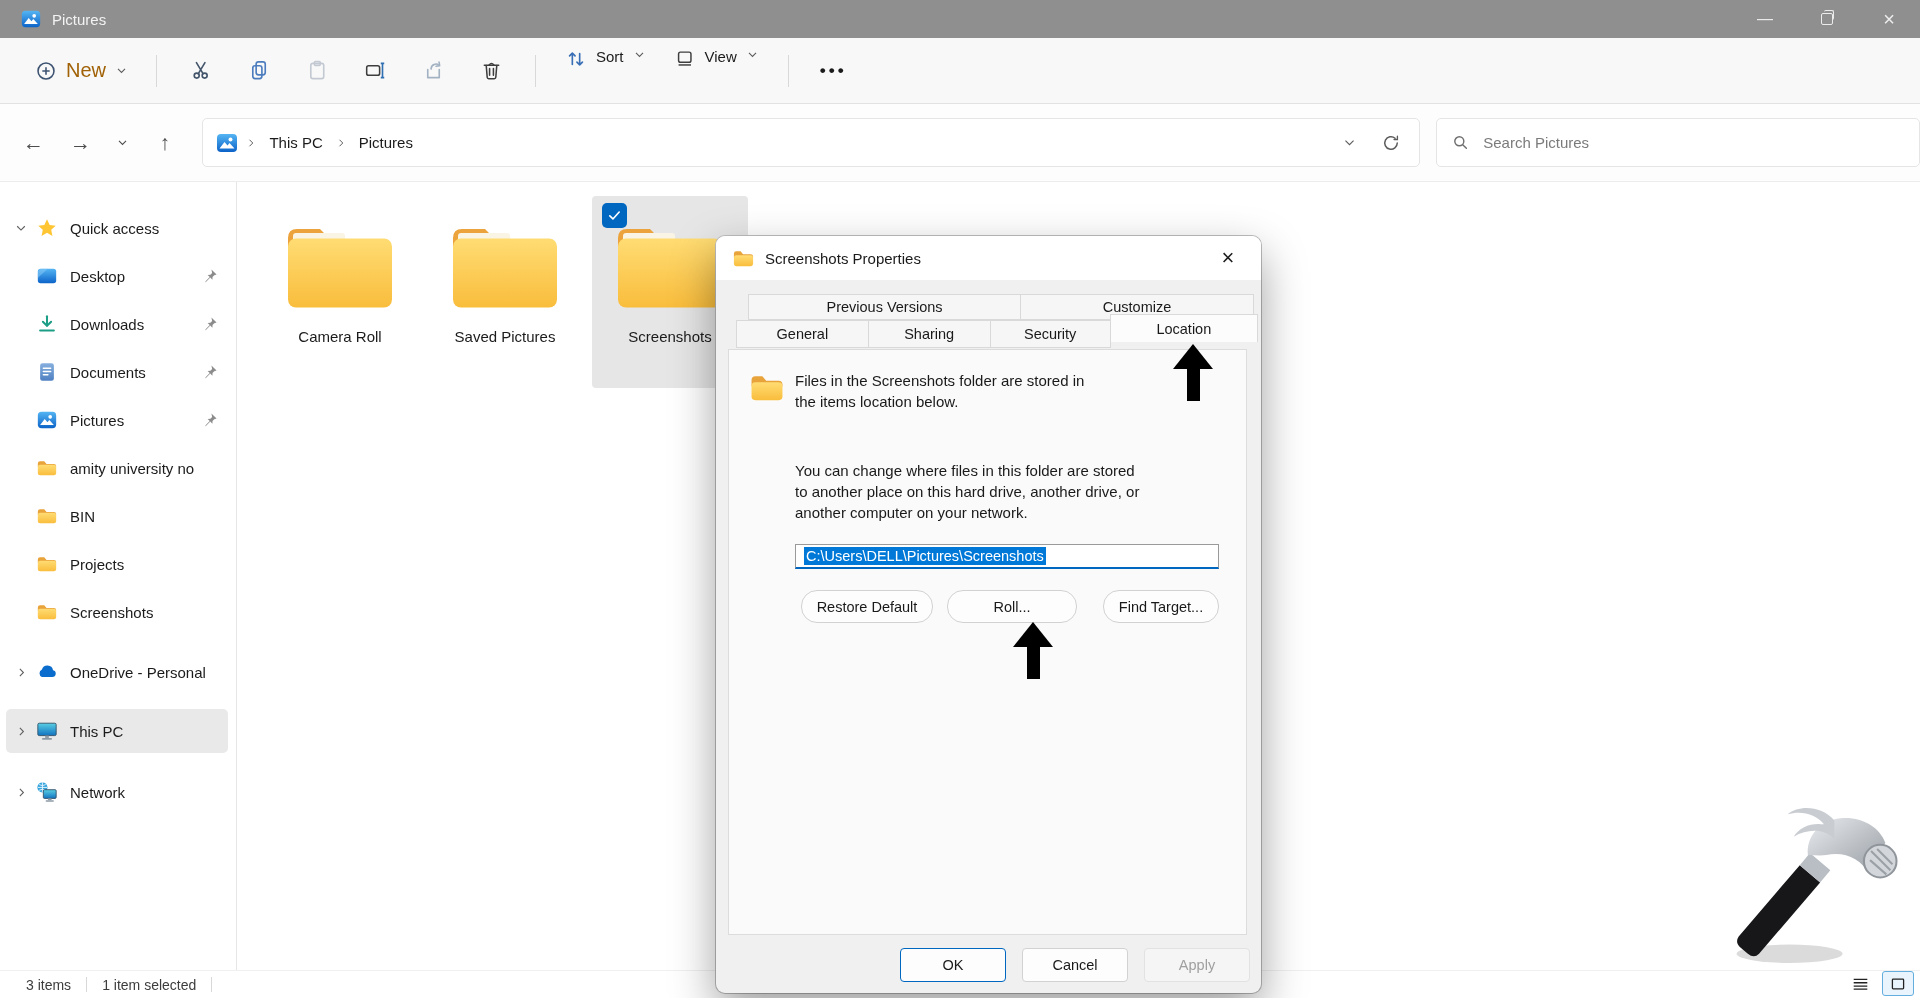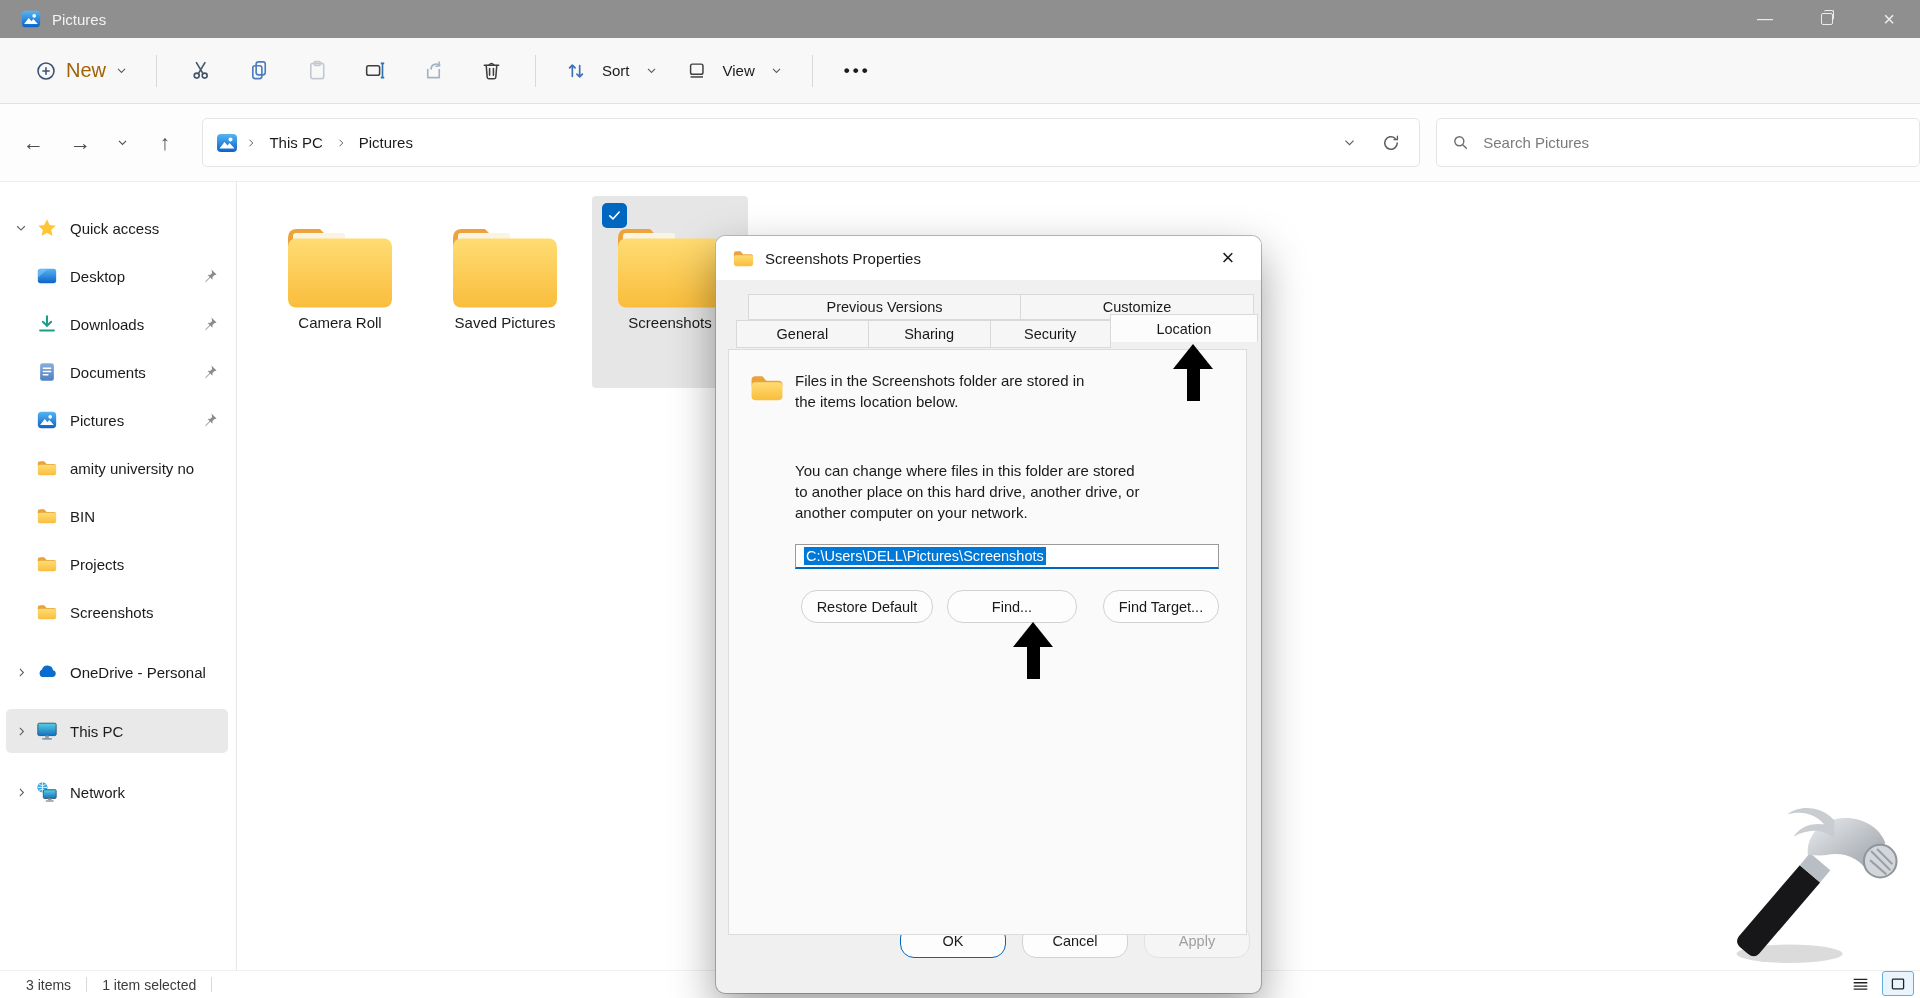--- a/index.html
+++ b/index.html
@@ -12,21 +12,21 @@
   .win-controls{margin-left:auto;display:flex;height:100%;}
   .win-btn{width:62px;height:100%;display:flex;align-items:center;justify-content:center;color:#ededed;font-size:16px;cursor:default;}
   .restore-glyph{position:relative;width:10px;height:10px;border:1.3px solid #ececec;border-radius:2px;}
   .restore-glyph::before{content:"";position:absolute;top:-4.4px;left:2.2px;width:9px;height:9px;border:1.3px solid #ececec;border-bottom:none;border-left:none;border-radius:2px;}
 
   
   .toolbar{position:absolute;left:0;top:38px;width:100%;height:66px;background:#f8f8f8;border-bottom:1px solid #e2e2e2;display:flex;align-items:center;padding-left:22px;box-sizing:border-box;}
   .tb-new{display:flex;align-items:center;gap:9px;padding:9px 13px;border-radius:6px;font-size:20px;color:#a16207;}
   .tb-sep{width:1px;height:32px;background:#d9d9d9;margin:0 15px;}
   .tb-btn{width:58px;height:46px;display:flex;align-items:center;justify-content:center;border-radius:6px;}
-  .tb-drop{display:flex;align-items:center;gap:15px;padding:0 14px;height:46px;border-radius:6px;font-size:15px;color:#1b1b1b;}
+  .tb-drop{display:flex;align-items:flex-start;gap:9px;padding:0 14px;height:46px;border-radius:6px;font-size:15px;color:#1b1b1b;}
   .tb-dots{letter-spacing:3px;font-size:17px;color:#1b1b1b;padding:0 16px;font-weight:bold;}
 
   
   .addressrow{position:absolute;left:0;top:104px;width:100%;height:78px;background:#fdfdfd;border-bottom:1px solid #ececec;display:flex;align-items:center;padding-left:10px;box-sizing:border-box;}
   .nav-btn{width:48px;height:48px;display:flex;align-items:center;justify-content:center;color:#4d4d4d;font-size:21px;}
   .nav-btn.small{width:38px;}
   .addressbox{height:49px;width:1242px;margin-left:14px;background:#fff;border:1px solid #e5e5e5;border-radius:5px;display:flex;align-items:center;padding:0 12px;box-sizing:border-box;font-size:15px;color:#1b1b1b;}
   .crumb{padding:0 6px;}
   .addressbox .spacer{flex:1;}
   .searchbox{height:49px;width:493px;margin-left:16px;background:#fff;border:1px solid #e5e5e5;border-radius:5px;display:flex;align-items:center;padding:0 14px;box-sizing:border-box;gap:11px;}
@@ -40,21 +40,21 @@
   .sb-chev{width:30px;display:flex;justify-content:center;flex:none;}
   .sb-ic{width:22px;height:22px;flex:none;margin-right:12px;}
   .sb-indent{width:30px;flex:none;}
   .sb-label{white-space:nowrap;overflow:hidden;}
   .sb-pin{margin-left:auto;width:16px;height:16px;margin-right:10px;flex:none;}
 
   
   .content{position:absolute;left:238px;top:182px;right:0;bottom:28px;background:#fff;}
   .tile{position:absolute;width:156px;height:192px;top:14px;display:flex;flex-direction:column;align-items:center;padding-top:22px;box-sizing:border-box;border-radius:4px;}
   .tile.sel{background:#e6e6e6;}
-  .tile .flabel{font-size:15px;color:#1b1b1b;}
+  .tile .flabel{margin-top:14px;font-size:15px;color:#1b1b1b;}
   .tile-check{position:absolute;left:10px;top:7px;width:25px;height:25px;background:#0067c0;border-radius:5px;display:flex;align-items:center;justify-content:center;}
 
   
   .statusbar{position:absolute;left:0;bottom:0;width:100%;height:28px;background:#fff;border-top:1px solid #f0f0f0;display:flex;align-items:center;padding-left:26px;box-sizing:border-box;font-size:14px;color:#3d3d3d;}
   .st-sep{width:1px;height:15px;background:#d8d8d8;margin:0 15px;}
   .view-toggles{position:absolute;right:6px;bottom:2px;display:flex;gap:6px;align-items:center;}
   .vt-btn{width:32px;height:25px;display:flex;align-items:center;justify-content:center;border:1.5px solid transparent;border-radius:3px;box-sizing:border-box;}
   .vt-btn.active{border-color:#64aede;background:#eaf4fc;}
 
   
@@ -68,21 +68,21 @@
   .tabrow.r2{left:20px;top:84px;width:521px;height:28px;}
   .tabrow.r2 .tab{height:28px;}
   .tab.active{position:relative;top:-6px;height:35px;background:#fcfcfc;border-bottom:none;z-index:3;}
   .dlg-panel{position:absolute;left:12px;top:113px;width:519px;height:586px;background:#fafafa;border:1px solid #dcdcdc;box-sizing:border-box;z-index:1;}
   .panel-folder{position:absolute;left:18px;top:20px;width:40px;height:34px;}
   .panel-intro{position:absolute;left:66px;top:20px;width:292px;line-height:21px;}
   .panel-change{position:absolute;left:66px;top:110px;width:346px;line-height:21px;}
   .path-input{position:absolute;left:66px;top:194px;width:424px;height:25px;background:#fff;border:1px solid #9a9a9a;border-bottom:2px solid #0067c0;box-sizing:border-box;display:flex;align-items:center;padding-left:8px;font-size:14.5px;}
   .path-sel{background:#0078d7;color:#fff;padding:1px 2px;white-space:nowrap;}
   .pnl-btn{position:absolute;top:240px;height:33px;background:#fdfdfd;border:1px solid #d2d2d2;border-radius:16px;font-size:14.5px;color:#1a1a1a;display:flex;align-items:center;justify-content:center;box-sizing:border-box;}
-  .dlg-footbtn{position:absolute;top:688px;height:34px;width:106px;background:#fdfdfd;border:1px solid #d2d2d2;border-radius:14px;display:flex;align-items:center;justify-content:center;font-size:14.5px;box-sizing:border-box;}
+  .dlg-footbtn{position:absolute;top:712px;height:34px;width:106px;background:#fdfdfd;border:1px solid #d2d2d2;border-radius:4px;display:flex;align-items:center;justify-content:center;font-size:14.5px;box-sizing:border-box;}
   .dlg-footbtn.primary{border:1px solid #0067c0;}
   .dlg-footbtn.disabled{color:#9f9f9f;background:#f5f5f5;border-color:#e2e2e2;}
 
   
   .annot-arrow{position:absolute;width:42px;z-index:8;display:flex;flex-direction:column;align-items:center;}
   .annot-arrow .head{width:0;height:0;border-left:20px solid transparent;border-right:20px solid transparent;border-bottom:25px solid #000;}
   .annot-arrow .shaft{width:13px;height:32px;background:#000;}
 
   .hammer{position:absolute;left:1718px;top:798px;width:188px;height:168px;z-index:9;}
 </style>
@@ -469,21 +469,21 @@
       <svg class="panel-folder" viewBox="0 0 24 22">
           <path d="M2 6.5 Q2 4 4.5 4 H9 L11.5 7 H19.5 Q22 7 22 9.5 V10.5 H2 Z" fill="#e8a33b"></path>
           <rect x="2" y="8" width="20" height="11.5" rx="2.5" fill="url(#gFold)"></rect>
         </svg>
       <div class="panel-intro">Files in the Screenshots folder are stored in the items location below.</div>
       <div class="panel-change">You can change where files in this folder are stored to another place on this hard drive, another drive, or another computer on your network.</div>
       <div class="path-input">
         <span class="path-sel">C:\Users\DELL\Pictures\Screenshots</span>
       </div>
       <div class="pnl-btn" style="left:72px;width:132px;">Restore Default</div>
-      <div class="pnl-btn" style="left:218px;width:130px;">Find...</div>
+      <div class="pnl-btn" style="left:218px;width:130px;">Roll...</div>
       <div class="pnl-btn" style="left:374px;width:116px;">Find Target...</div>
     </div>
 
     <div class="dlg-footbtn primary" style="left:184px;">OK</div>
     <div class="dlg-footbtn" style="left:306px;">Cancel</div>
     <div class="dlg-footbtn disabled" style="left:428px;">Apply</div>
   </div>
 
   <div class="annot-arrow" style="left:1172px;top:344px;">
     <div class="head"></div>

